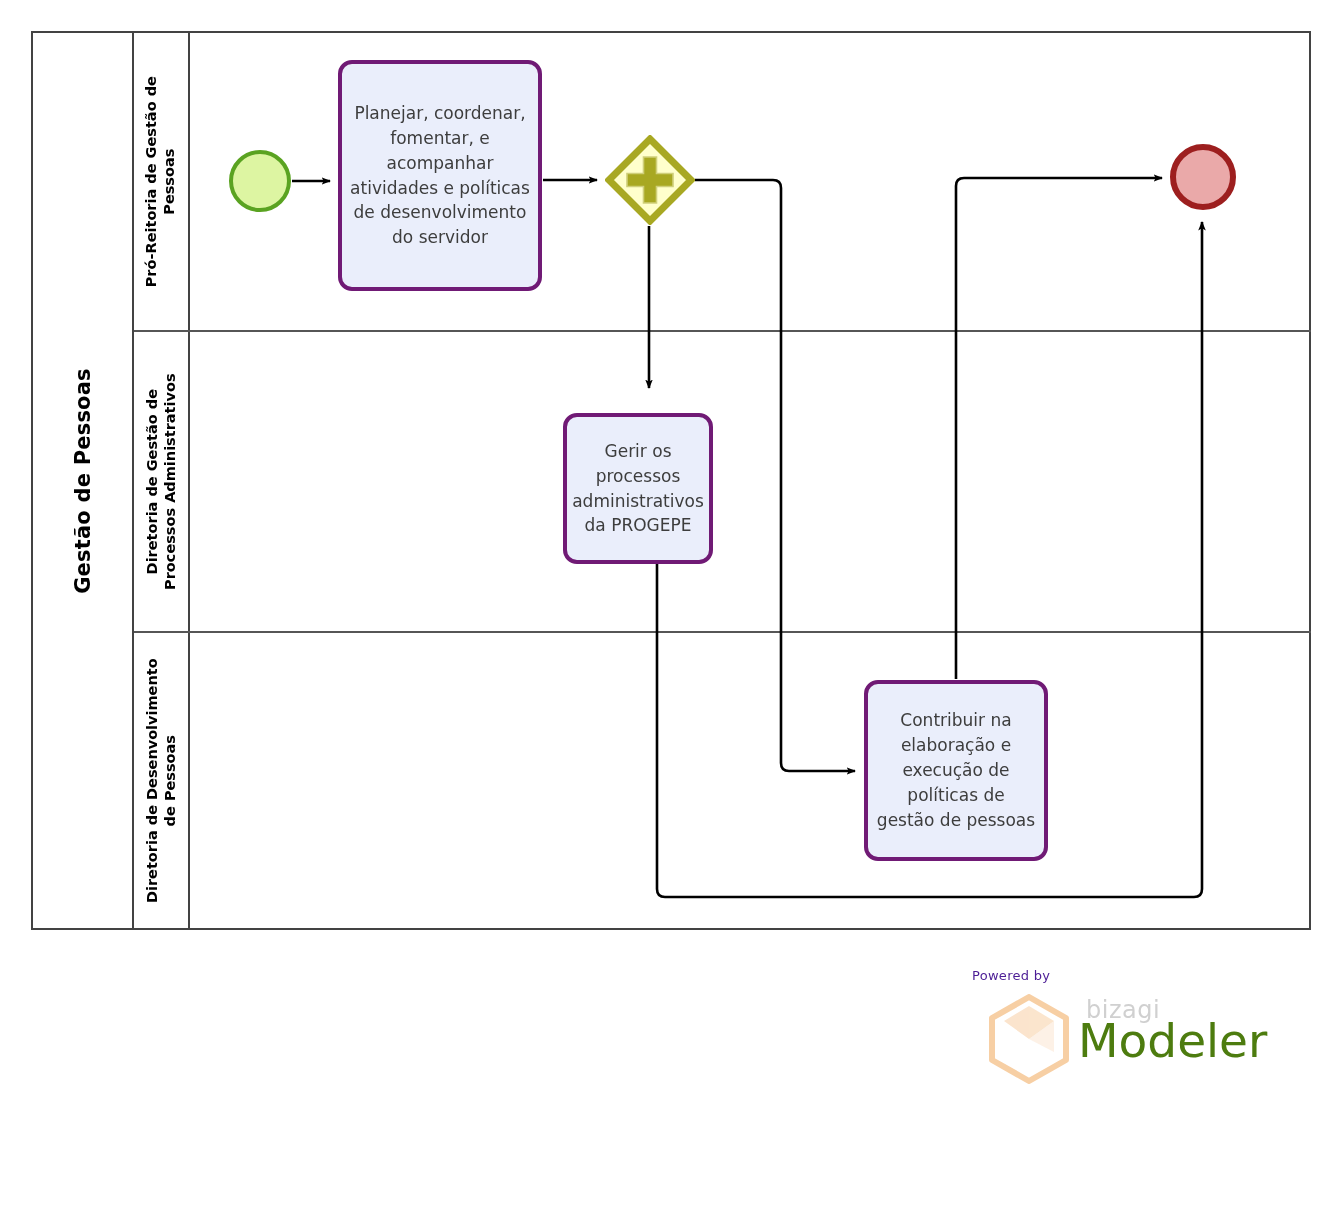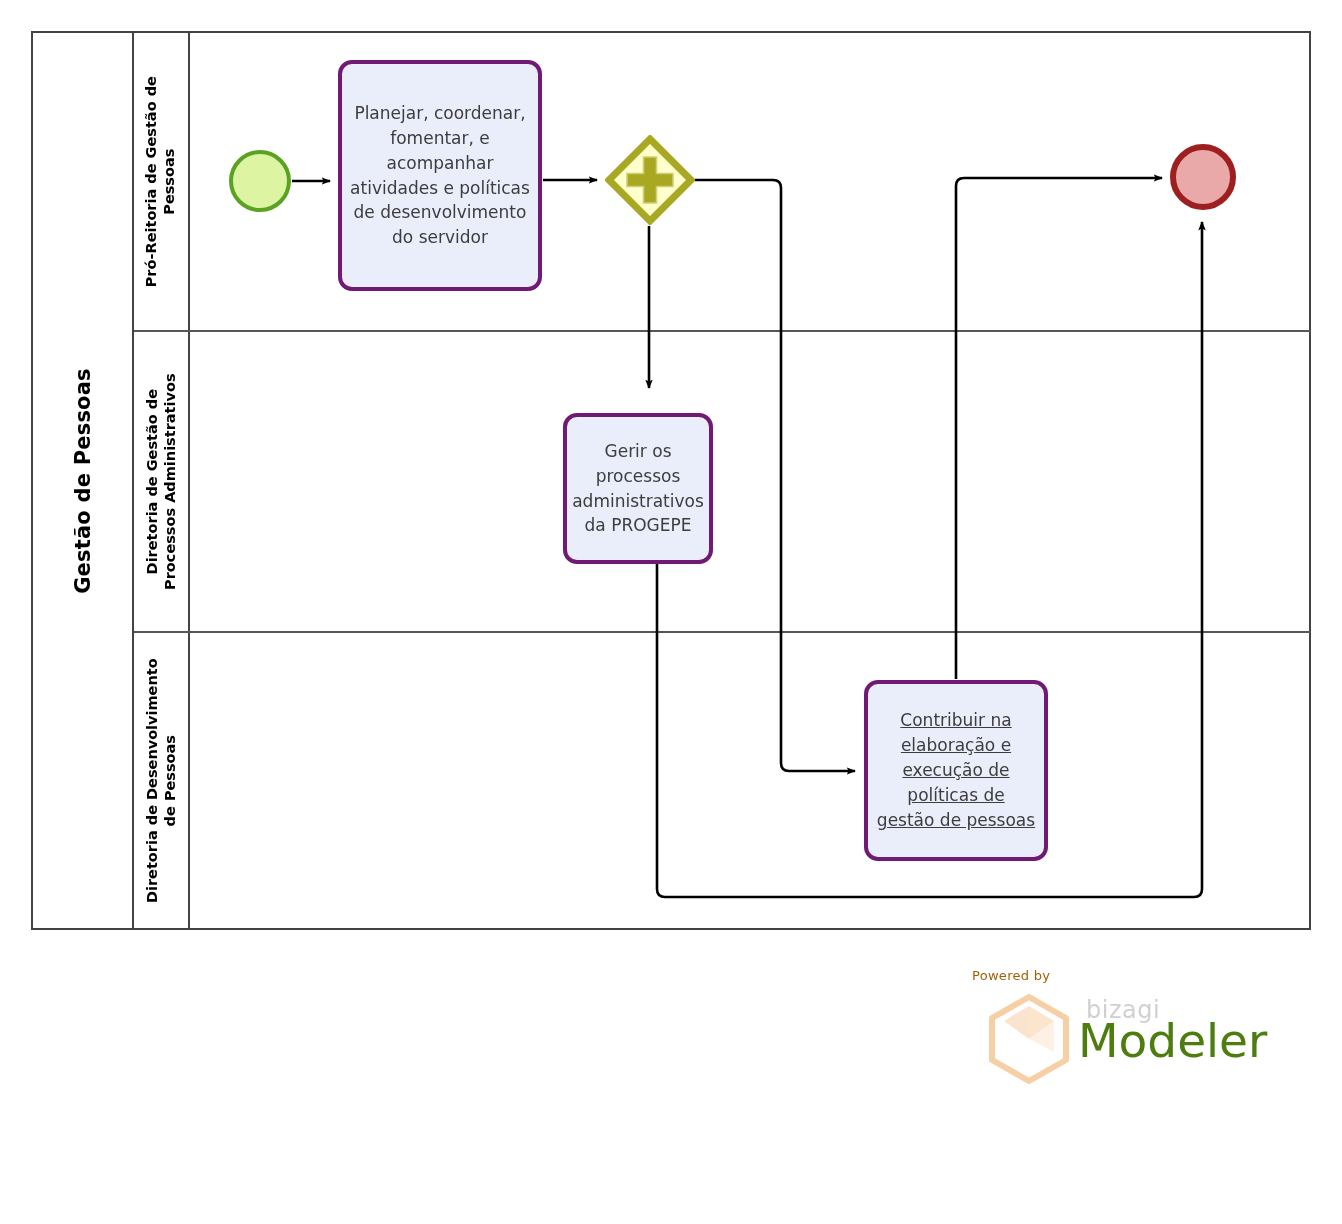--- a/index.html
+++ b/index.html
@@ -123,41 +123,41 @@
     align-items: center;
     justify-content: center;
     text-align: center;
     color: #3d3d3d;
     font-size: 17px;
     line-height: 1.47;
     padding: 4px 8px;
   }
   .task-1 { left: 338px; top: 60px;  width: 204px; height: 231px; }
   .task-2 { left: 555px; top: 413px; width: 150px; height: 151px; margin-left: 8px; }
-  .task-3 { left: 864px; top: 680px; width: 184px; height: 181px; text-decoration: underline; }
+  .task-3 { left: 864px; top: 680px; width: 184px; height: 181px; }
 
   .gateway-wrap {
     position: absolute;
     left: 605px; top: 135px;
     width: 90px; height: 90px;
   }
 
   
   .branding {
     position: absolute;
     left: 962px;
     top: 968px;
     width: 300px;
     height: 110px;
   }
   .branding .powered {
     position: absolute;
     left: 10px; top: 0px;
     font-size: 13px;
-    color: #a16207;
+    color: #4c1d95;
     letter-spacing: 0.3px;
   }
   .branding .logo-hex {
     position: absolute;
     left: 24px; top: 26px;
   }
   .branding .bizagi-word {
     position: absolute;
     left: 124px; top: 28px;
     font-size: 24px;

